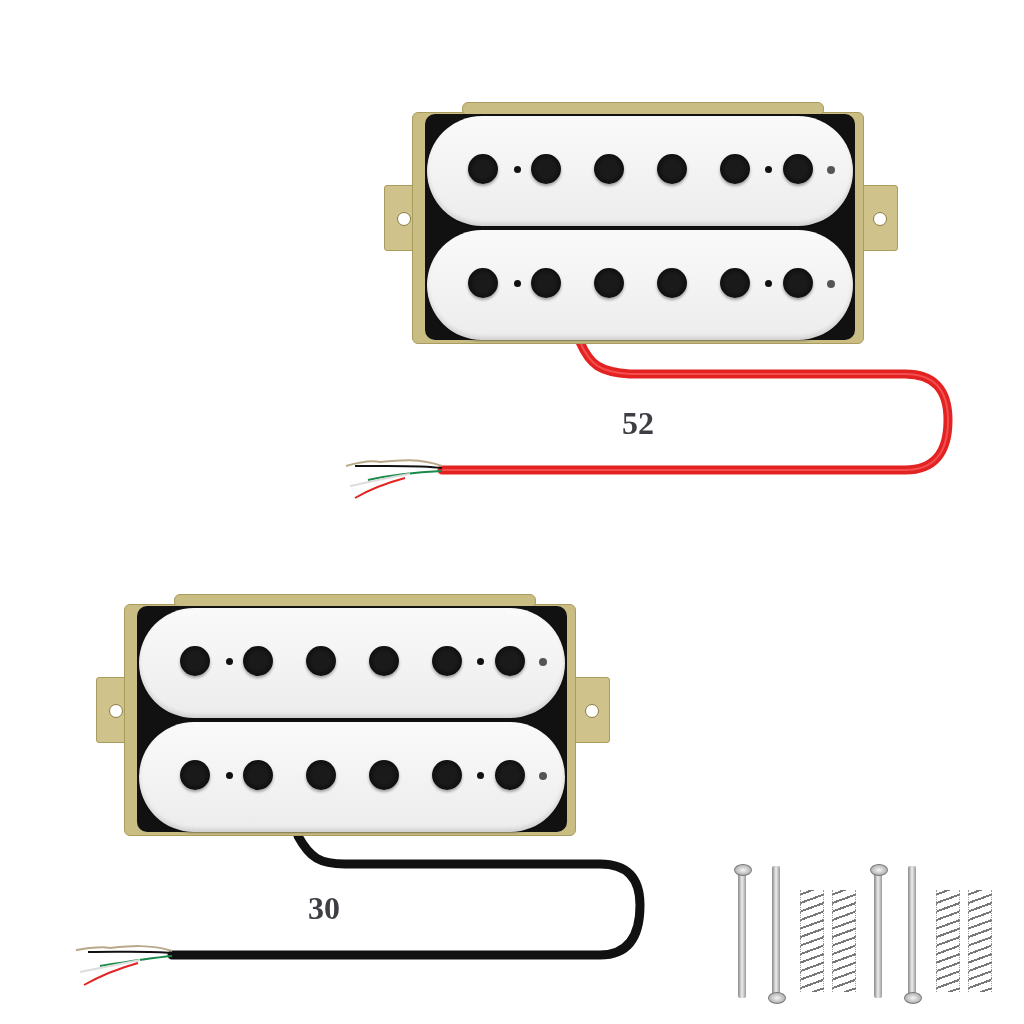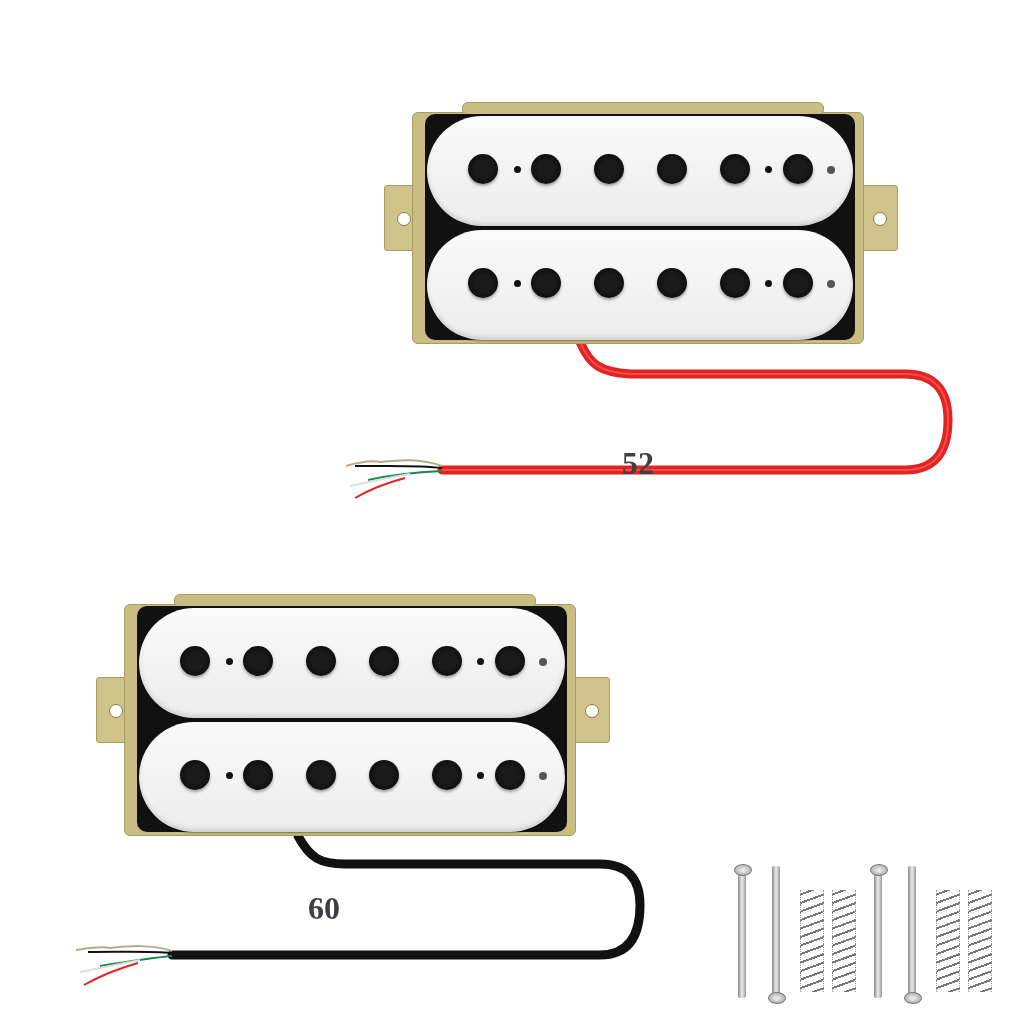--- a/index.html
+++ b/index.html
@@ -79,21 +79,21 @@
     <div class="dot" style="left:87px; top:50px;"></div>
     <div class="pole" style="left:104px; top:38px;"></div>
     <div class="pole" style="left:167px; top:38px;"></div>
     <div class="pole" style="left:230px; top:38px;"></div>
     <div class="pole" style="left:293px; top:38px;"></div>
     <div class="dot" style="left:338px; top:50px;"></div>
     <div class="pole" style="left:356px; top:38px;"></div>
     <div class="dot grey" style="left:400px; top:50px;"></div>
   </div>
 </div>
-<div class="label" style="left:622px; top:405px;margin-top:40px;">52</div>
+<div class="label" style="left:622px; top:405px;">52</div>
 
 <div class="pickup" style="left:92px; top:592px; width:520px; height:250px;">
   <div class="ear" style="left:4px; top:85px; width:36px; height:64px;">
     <div class="hole" style="left:12px; top:26px;"></div>
   </div>
   <div class="ear" style="left:480px; top:85px; width:36px; height:64px;">
     <div class="hole" style="left:12px; top:26px;"></div>
   </div>
   <div class="base" style="left:32px; top:12px; width:450px; height:230px;"></div>
   <div class="base" style="left:82px; top:2px; width:360px; height:12px;"></div>
@@ -114,21 +114,21 @@
     <div class="dot" style="left:87px; top:50px;"></div>
     <div class="pole" style="left:104px; top:38px;"></div>
     <div class="pole" style="left:167px; top:38px;"></div>
     <div class="pole" style="left:230px; top:38px;"></div>
     <div class="pole" style="left:293px; top:38px;"></div>
     <div class="dot" style="left:338px; top:50px;"></div>
     <div class="pole" style="left:356px; top:38px;"></div>
     <div class="dot grey" style="left:400px; top:50px;"></div>
   </div>
 </div>
-<div class="label" style="left:308px; top:890px;">60</div>
+<div class="label" style="left:308px; top:890px;">30</div>
 
 <div class="hardware" style="left:720px; top:858px; width:280px; height:145px;">
   <div class="screw" style="left:18px; top:8px; height:132px;">
       <div class="head" style="top:-2px;"></div>
     </div>
   <div class="screw" style="left:52px; top:8px; height:132px;">
       <div class="head" style="top:126px;"></div>
     </div>
   <div class="spring" style="left:80px; top:32px; height:102px;"></div>
   <div class="spring" style="left:112px; top:32px; height:102px;"></div>

